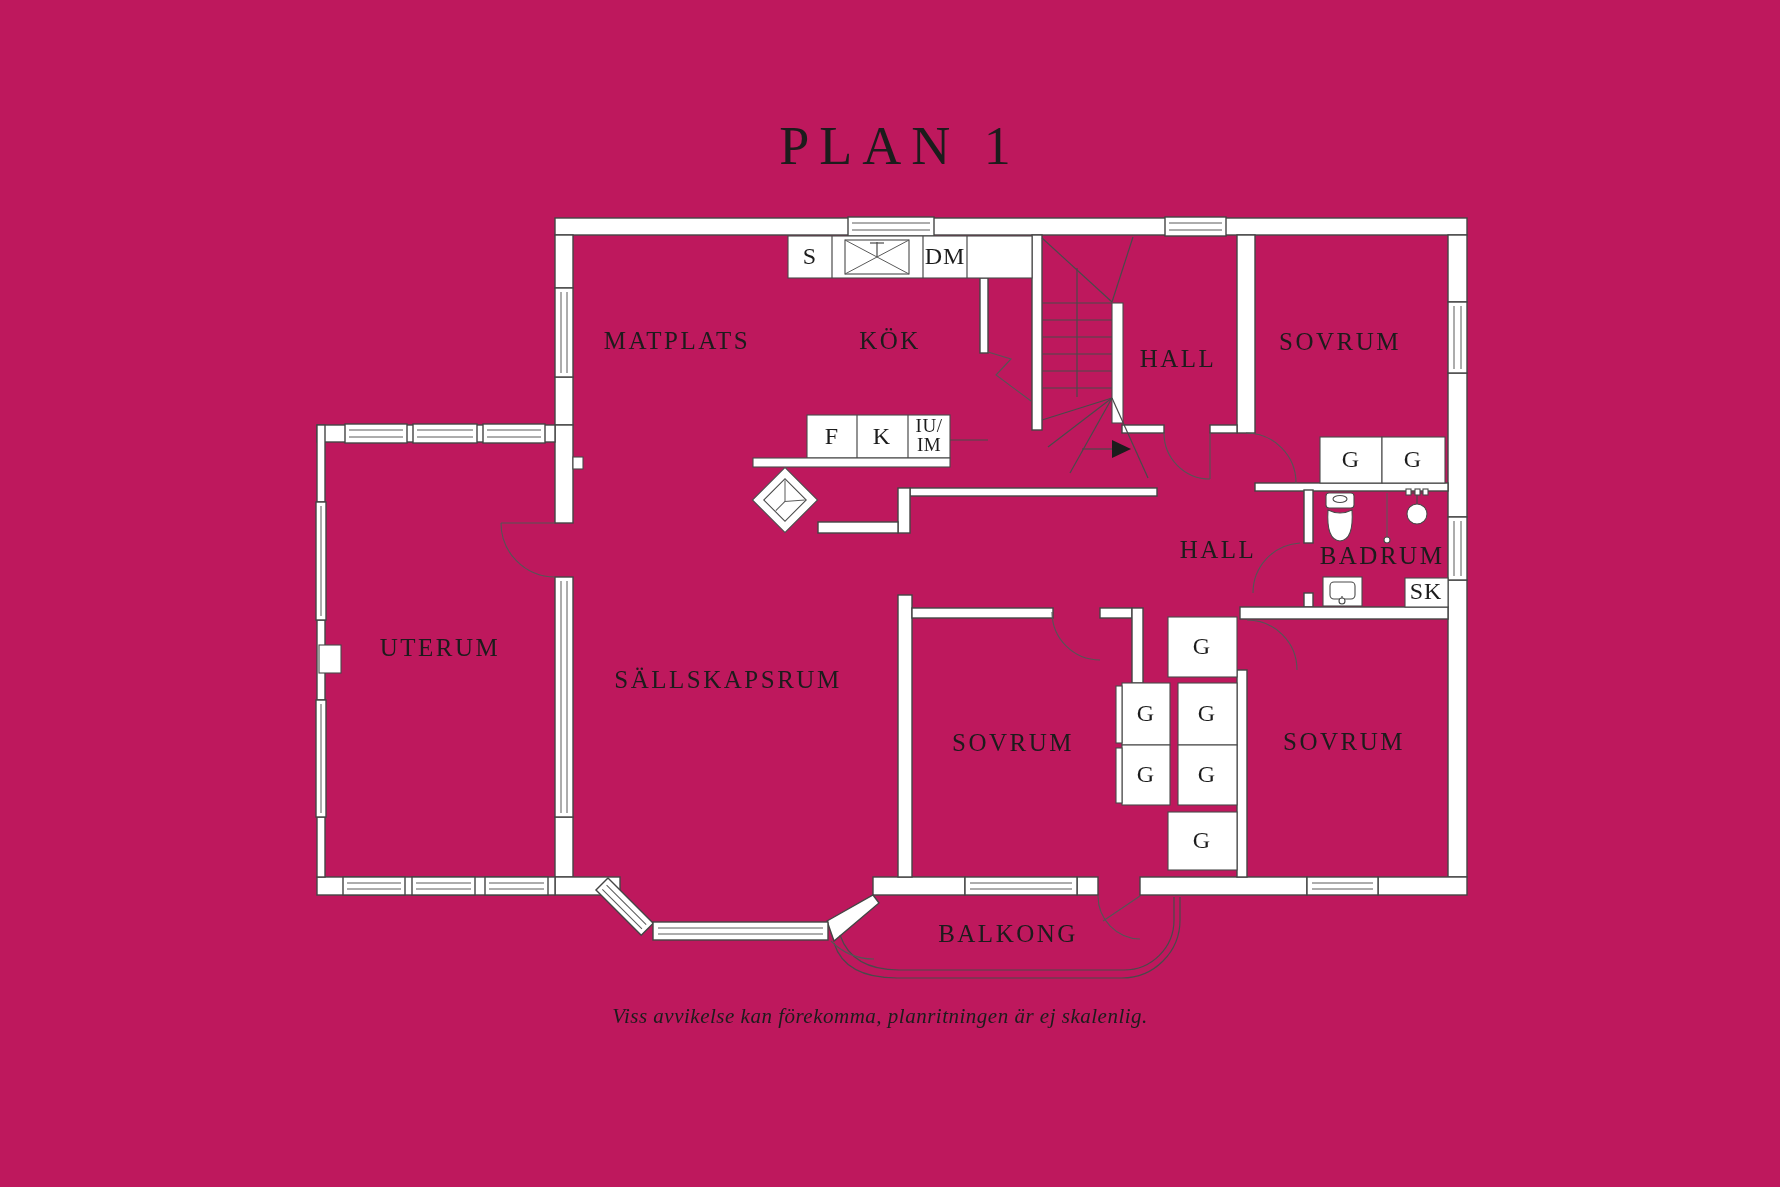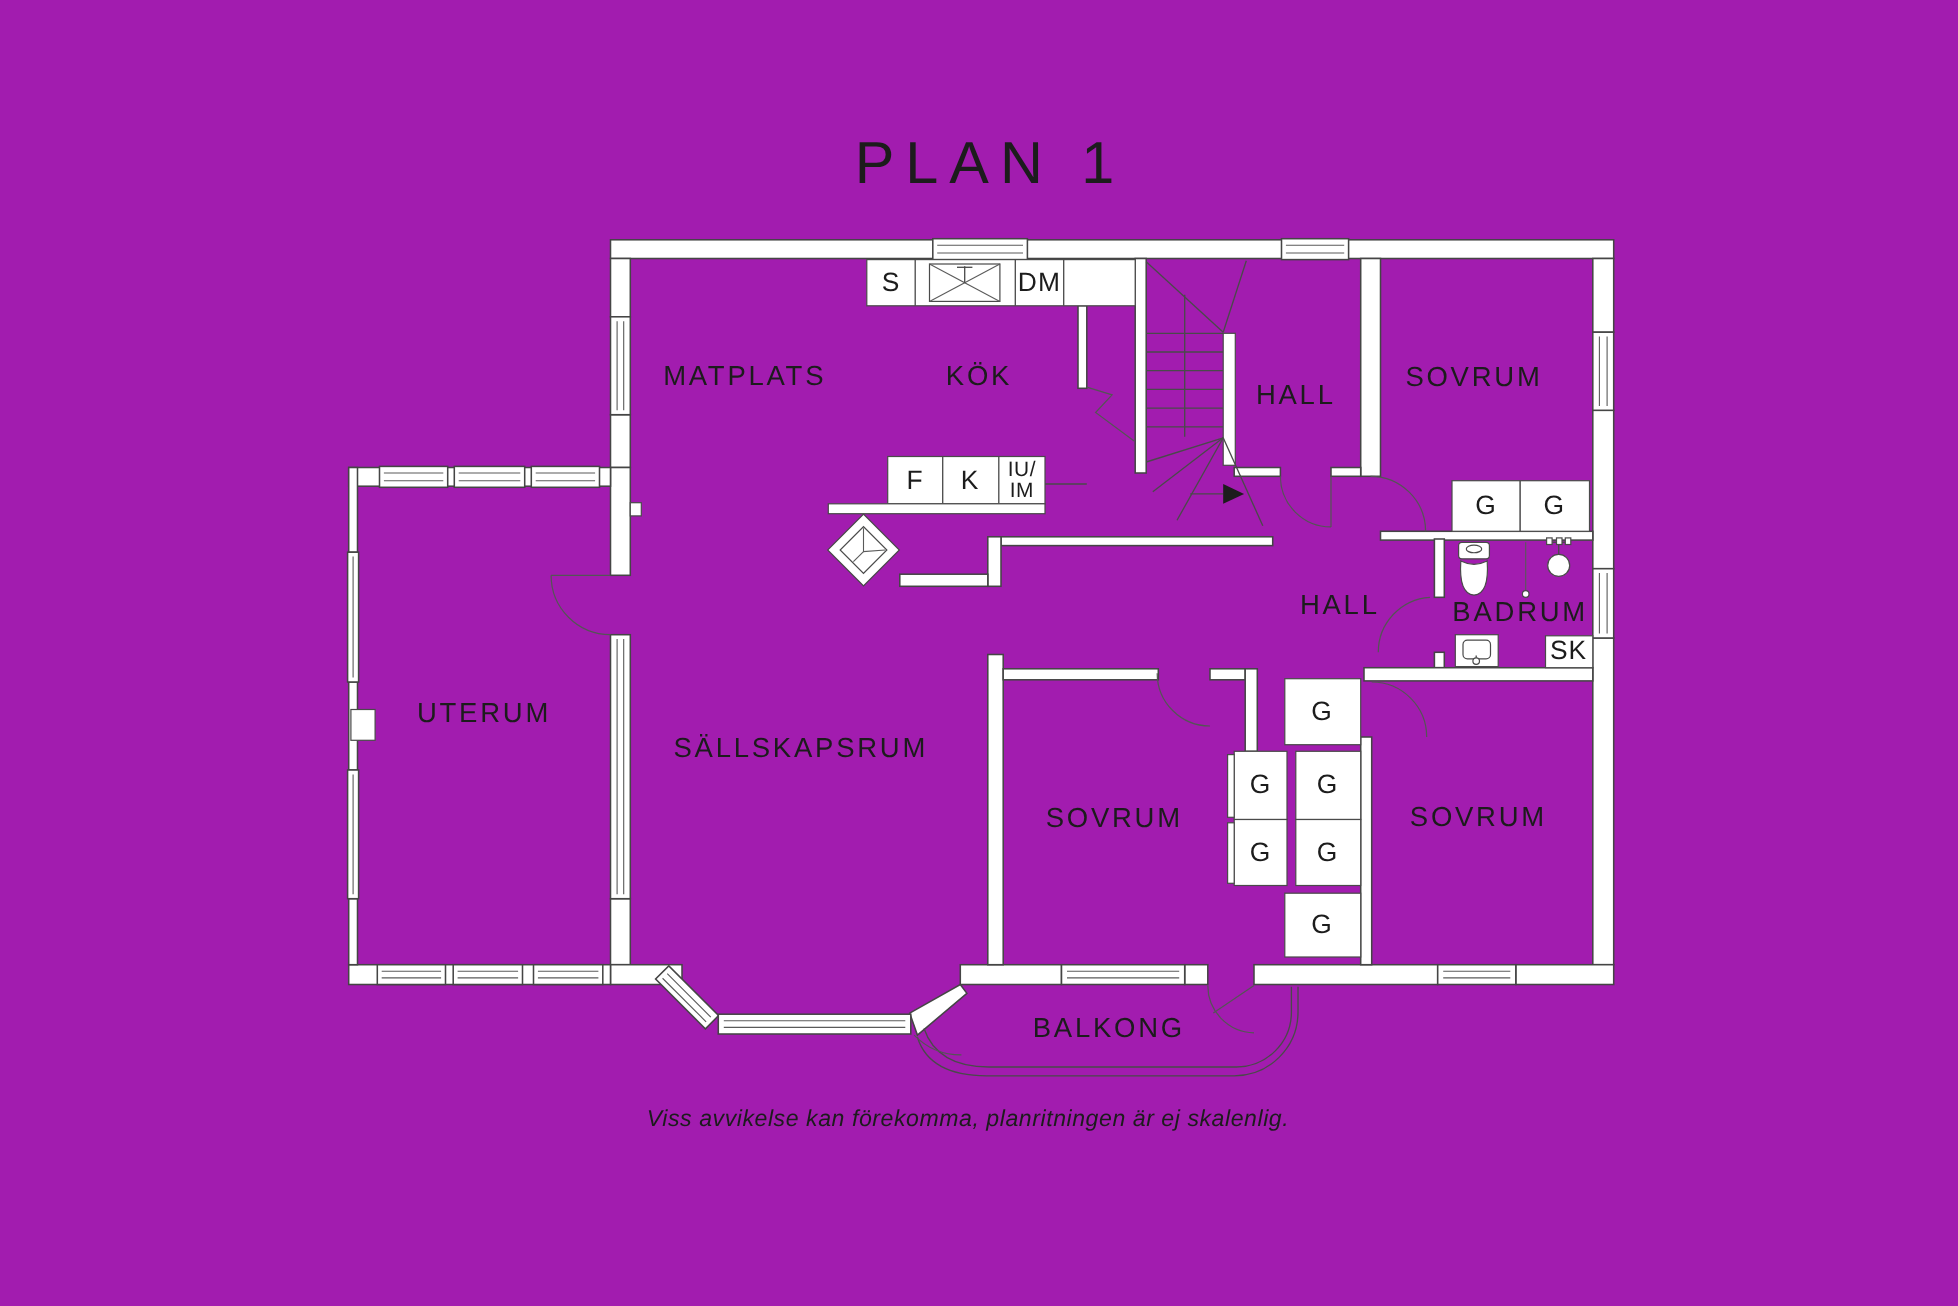--- a/index.html
+++ b/index.html
@@ -1,16 +1,16 @@
 <!DOCTYPE html>
 <html><head>
 <meta charset="utf-8">
 <style>
   html,body{margin:0;padding:0;background:#ffffff;}
-  .page{width:1780px;height:1187px;background:#a21caf;position:relative;font-family:Liberation Sans, sans-serif;}
+  .page{width:1780px;height:1187px;background:#be185d;position:relative;font-family:Liberation Serif, serif;}
   svg text{fill:#1c1c1c;}
   .w{fill:#ffffff;stroke:#454545;stroke-width:1.4;}
   .f{fill:#ffffff;stroke:#4a4a4a;stroke-width:1.1;}
   .ln{fill:none;stroke:#4a4a4a;stroke-width:1.2;}
   .thin{fill:none;stroke:#5a5a5a;stroke-width:1;}
   .arc{fill:none;stroke:#555555;stroke-width:1.1;}
   .title-t{font-size:54px;letter-spacing:10px;}
   .room-t{font-size:25px;letter-spacing:2.5px;}
   .small-t{font-size:24px;letter-spacing:1px;}
   .tiny-t{font-size:19px;letter-spacing:0.5px;}

